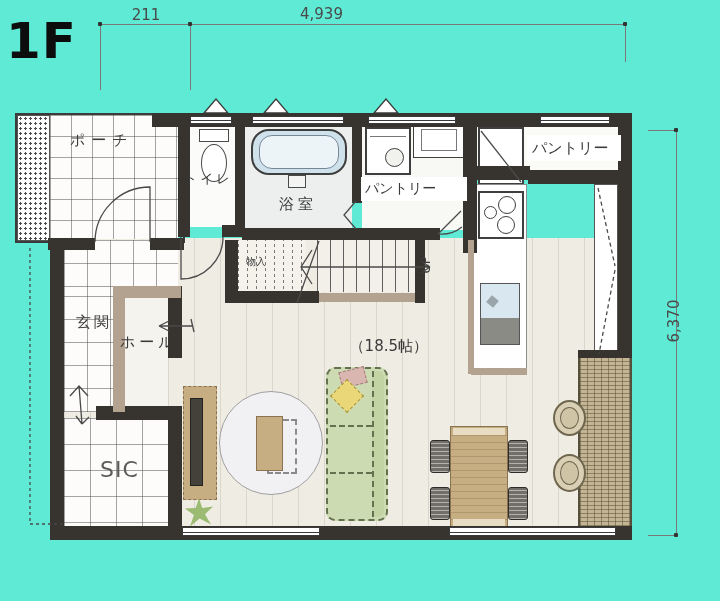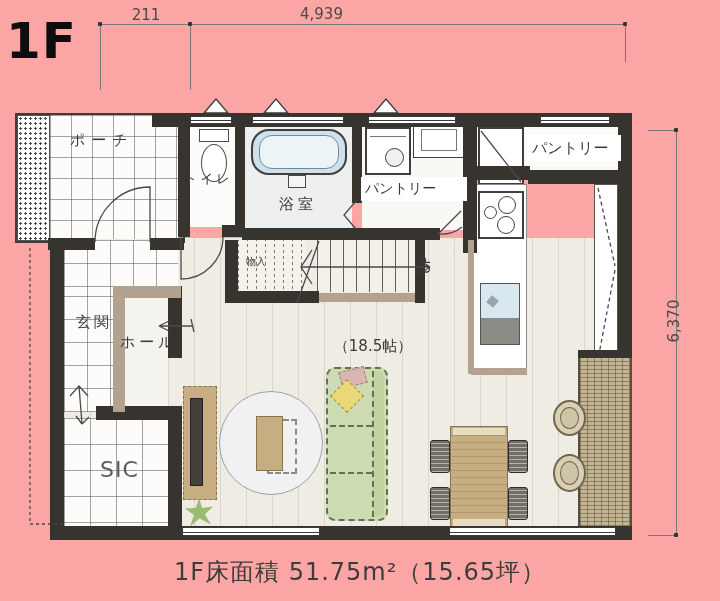--- a/index.html
+++ b/index.html
@@ -1,18 +1,18 @@
 <!DOCTYPE html>
 <html><head>
 <meta charset="utf-8">
 <style>
   * { box-sizing: border-box; margin: 0; padding: 0; }
   html,body { background:#ffffff; }
   body { font-family:"DejaVu Sans", sans-serif; }
-  .stage { position:relative; width:720px; height:601px; background:#fca5a5; overflow:hidden; }
+  .stage { position:relative; width:720px; height:601px; background:#5eead4; overflow:hidden; }
   .abs { position:absolute; }
   
   .wall { position:absolute; background:#37332e; }
   .tanwall { position:absolute; background:#b4a290; }
   
   .wood { position:absolute; background-color:#efece4;
           background-image:repeating-linear-gradient(90deg, rgba(160,150,130,.25) 0 1px, transparent 1px 26px); }
   .tile { position:absolute; background-color:#fdfcfa;
           background-image:linear-gradient(rgba(75,75,75,.5) 1px, transparent 1px),
                            linear-gradient(90deg, rgba(75,75,75,.5) 1px, transparent 1px);
@@ -225,17 +225,16 @@
 
   <div class="lbl" style="left:70px;top:132px;letter-spacing:6px">ポーチ</div>
   <div class="lbl" style="left:184px;top:172px;font-size:13px;letter-spacing:3px">トイレ</div>
   <div class="lbl" style="left:279px;top:196px;letter-spacing:4px">浴室</div>
   <div class="lbl" style="left:365px;top:181px;font-size:14px">パントリー</div>
   <div class="lbl" style="left:532px;top:140px">パントリー</div>
   <div class="lbl" style="left:76px;top:314px;letter-spacing:3px">玄関</div>
   <div class="lbl" style="left:120px;top:334px;letter-spacing:4px">ホール</div>
   <div class="lbl" style="left:246px;top:256px;font-size:10px">物入</div>
   <div class="lbl" style="left:100px;top:458px;font-size:22px;color:#5b5b5b;letter-spacing:1px">SIC</div>
-  <div class="lbl" style="left:318px;top:338px;width:110px;text-align:center">（18.5帖）</div>
+  <div class="lbl" style="left:318px;top:338px;width:110px;text-align:right">（18.5帖）</div>
   <div class="lbl" style="left:404px;top:258px;width:44px;text-align:center;font-size:13px;transform:rotate(-90deg)">UP</div>
 
-  <div class="caption">1F床面積 51.75m²（15.65坪）</div>
 </div>
 
 </body></html>

